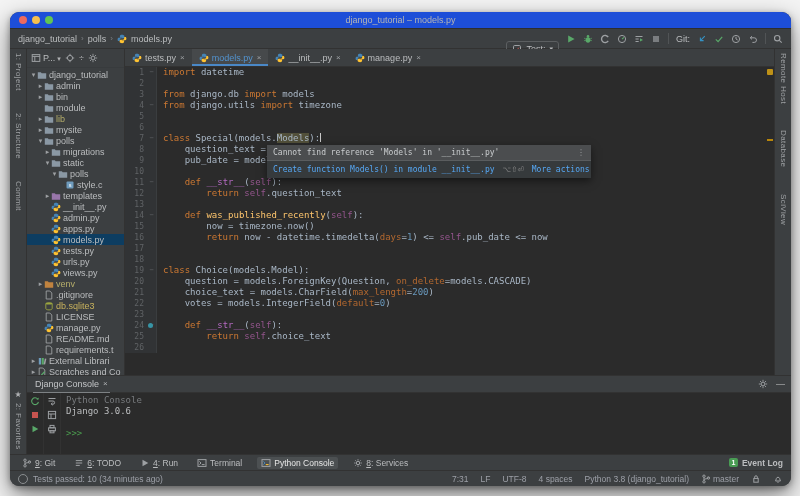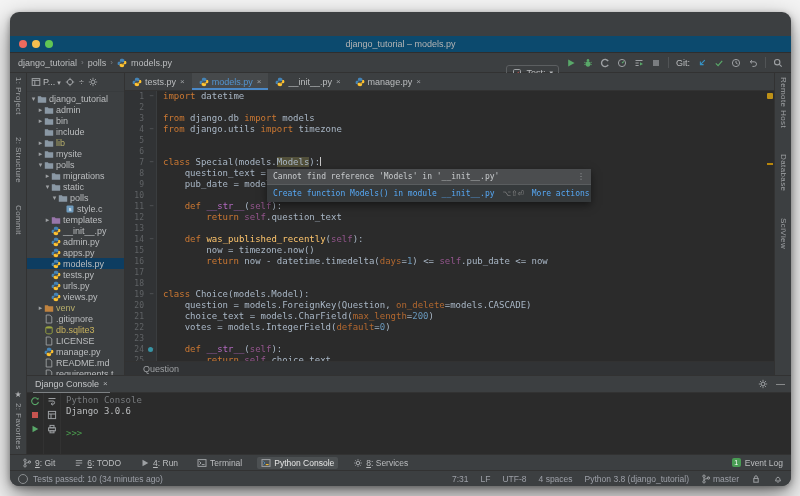--- a/index.html
+++ b/index.html
@@ -1,21 +1,21 @@
 <!DOCTYPE html>
 <html><head>
 <meta charset="utf-8">
 <style>
   html,body{margin:0;padding:0;width:800px;height:496px;background:#f4f4f4;overflow:hidden;
     font-family:"Liberation Sans",sans-serif;-webkit-font-smoothing:antialiased;}
   .window{position:absolute;left:10px;top:12px;width:781px;height:474px;background:#3c3f41;
     border-radius:9px;overflow:hidden;box-shadow:0 10px 26px rgba(0,0,0,.5),0 2px 6px rgba(0,0,0,.35);
     display:flex;flex-direction:column;font-size:9px;color:#bbbdbf;}
   
-  .titlebar{height:16px;background:#0c4a6e;position:relative;flex:none;border-bottom:1px solid #2e2e2e;margin-top:24px;}
+  .titlebar{height:16px;background:#1d4ed8;position:relative;flex:none;border-bottom:1px solid #2e2e2e;}
   .lights{position:absolute;left:9px;top:4px;display:flex;gap:5px;}
   .light{width:8px;height:8px;border-radius:50%;}
   .title{position:absolute;left:0;right:0;top:3px;text-align:center;color:#b4b4b4;font-size:9px;}
   
   .toolbar{height:19px;flex:none;background:#3c3f41;border-bottom:1px solid #323232;display:flex;align-items:center;padding:0 8px;}
   .crumbs{display:flex;align-items:center;gap:4px;color:#bbbdbf;}
   .crumb-sep{color:#7d8184;font-size:8px;}
   .toolbar-right{margin-left:auto;display:flex;align-items:center;gap:7px;}
   .runconfig{display:flex;align-items:center;gap:4px;border:1px solid #5c5f61;border-radius:3px;padding:1px 5px;height:12px;color:#bbbdbf;margin-top:20px;}
   .tb-sep{width:1px;height:11px;background:#515456;}
@@ -88,21 +88,21 @@
   .con-muted{color:#787b7e;}
   .con-text{color:#bbbdbf;}
   .con-prompt{color:#4b9e4f;}
   .special{width:258px;flex:none;border-left:1px solid #323232;background:#2b2b2b;padding:3px 6px;display:flex;align-items:flex-start;}
   .special-row{display:flex;align-items:center;gap:4px;color:#bbbdbf;}
   
   .bottombar{height:15px;flex:none;background:#3c3f41;border-top:1px solid #323232;display:flex;align-items:center;gap:11px;padding:0 8px;font-size:8.5px;}
   .bb-item{display:flex;align-items:center;gap:3px;color:#bbbdbf;padding:1px 4px;border-radius:2px;cursor:default;}
   .bb-item.active{background:#4c5052;color:#e8e8e8;}
   .bb-item u{text-decoration:underline;}
-  .bb-right{margin-left:auto;display:flex;align-items:flex-start;gap:4px;color:#bbbdbf;}
+  .bb-right{margin-left:auto;display:flex;align-items:flex-start;gap:4px;color:#bbbdbf;font-weight:bold;}
   .badge{width:9px;height:9px;background:#499c54;border-radius:2px;color:#fff;font-size:7px;display:flex;align-items:center;justify-content:center;}
   .statusbar{height:15px;flex:none;background:#3c3f41;border-top:1px solid #323232;display:flex;align-items:center;padding:0 8px;font-size:8.5px;color:#9da0a8;}
   .sb-left{display:flex;align-items:center;gap:5px;}
   .sb-circle{width:8px;height:8px;border:1px solid #8a8d90;border-radius:50%;}
   .sb-right{margin-left:auto;display:flex;align-items:center;gap:12px;}
   .sb-item{white-space:nowrap;cursor:default;}
   .sb-branch{display:flex;align-items:center;gap:2px;}
 </style>
 </head>
 <body>
@@ -286,21 +286,21 @@
                 </span>
                 <span>bin</span>
               </div>
               <div class="trow" style="padding-left: 10px;">
                 <span class="arrow"></span>
                 <span class="ic">
                   <svg width="10" height="10" viewBox="0 0 10 10">
                     <path d="M.8 2.3h3l.9.9h4.5v5.5H.8z" fill="#8a98a4"></path>
                   </svg>
                 </span>
-                <span>include</span>
+                <span>module</span>
               </div>
               <div class="trow excluded" style="padding-left: 10px;">
                 <span class="arrow">▸</span>
                 <span class="ic">
                   <svg width="10" height="10" viewBox="0 0 10 10">
                     <path d="M.8 2.3h3l.9.9h4.5v5.5H.8z" fill="#8a98a4"></path>
                   </svg>
                 </span>
                 <span>lib</span>
               </div>
@@ -721,23 +721,20 @@
             <div class="stripe">
               <span class="top-sq"></span>
               <span class="mark" style="top:72px"></span>
             </div>
           <div class="ln-fill">
                 <div class="gut-bg"></div>
                 <div class="gut-bg2"></div>
               </div>
             </div>
 
-          <div class="ed-crumb">
-            <span>Question</span>
-          </div>
         </div>
 
         <div class="strip strip-right">
           <div id="strip-right" style="display:flex;flex-direction:column;gap:26px;align-items:center;">
               <div class="vlabel">Remote Host</div>
               <div class="vlabel">Database</div>
               <div class="vlabel">SciView</div>
             </div>
         </div>
       </div>

